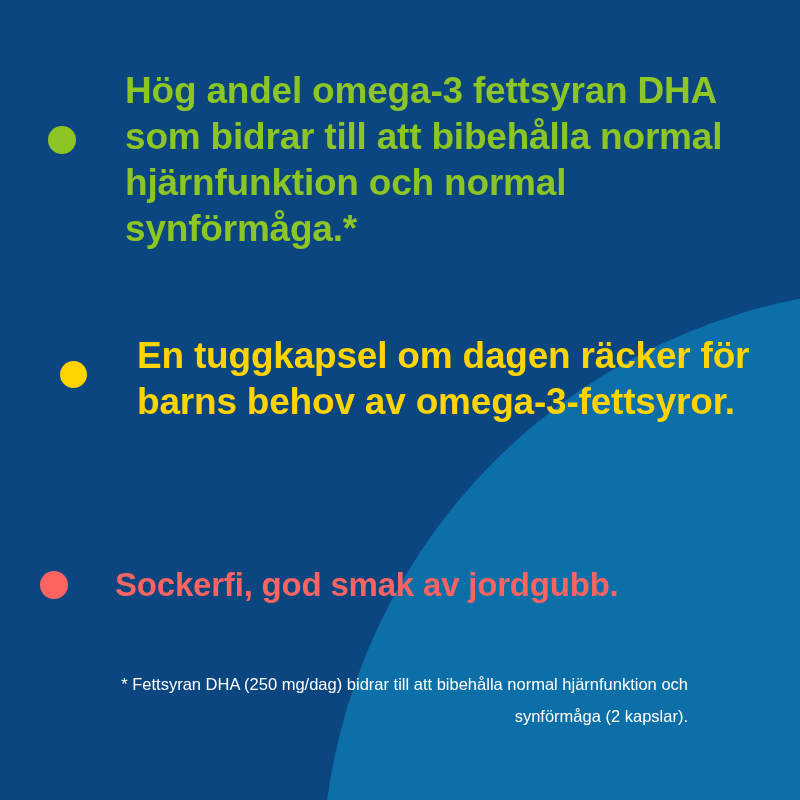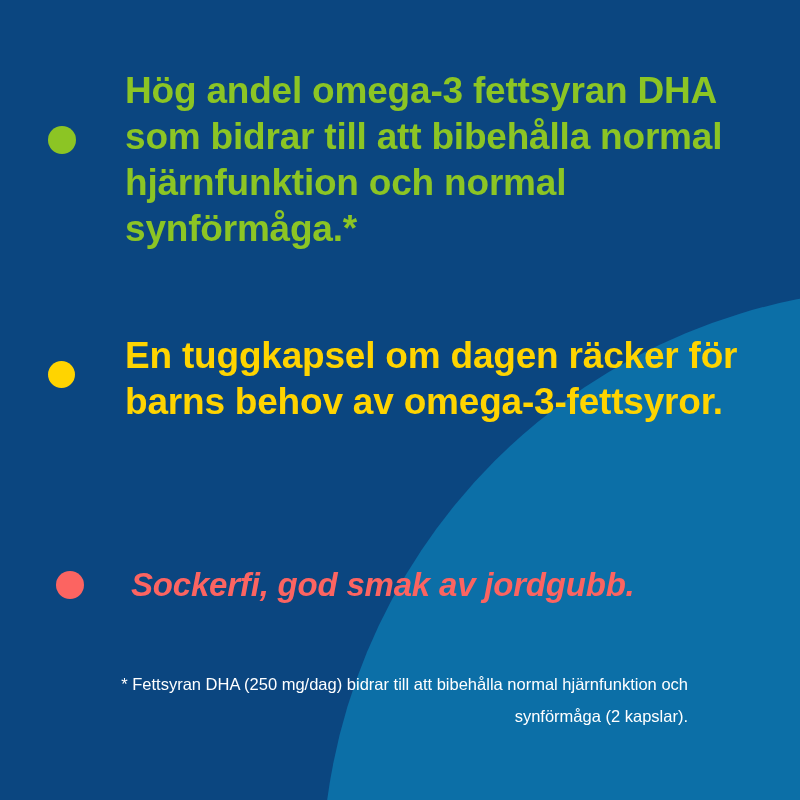--- a/index.html
+++ b/index.html
@@ -56,36 +56,36 @@
     margin-right: 49px;
   }
   #row-1 .bullet-text {
     color: #8cc524;
     font-size: 37px;
     line-height: 46px;
     width: 660px;
   }
 
   
-  #row-2 { left: 48px; top: 333px; justify-content: space-between; }
+  #row-2 { left: 60px; top: 333px; justify-content: space-between; }
   #row-2 .dot {
     width: 27px; height: 27px;
     background: #ffd400;
     margin-top: 28px;
     margin-right: 50px;
   }
   #row-2 .bullet-text {
     color: #ffd400;
     font-size: 37px;
     line-height: 46px;
     width: 620px;
   }
 
   
-  #row-3 { left: 56px; top: 565px; font-style: italic; }
+  #row-3 { left: 40px; top: 565px; }
   #row-3 .dot {
     width: 28px; height: 28px;
     background: #fc6461;
     margin-top: 6px;
     margin-right: 47px;
   }
   #row-3 .bullet-text {
     color: #fc6461;
     font-size: 33px;
     line-height: 40px;

